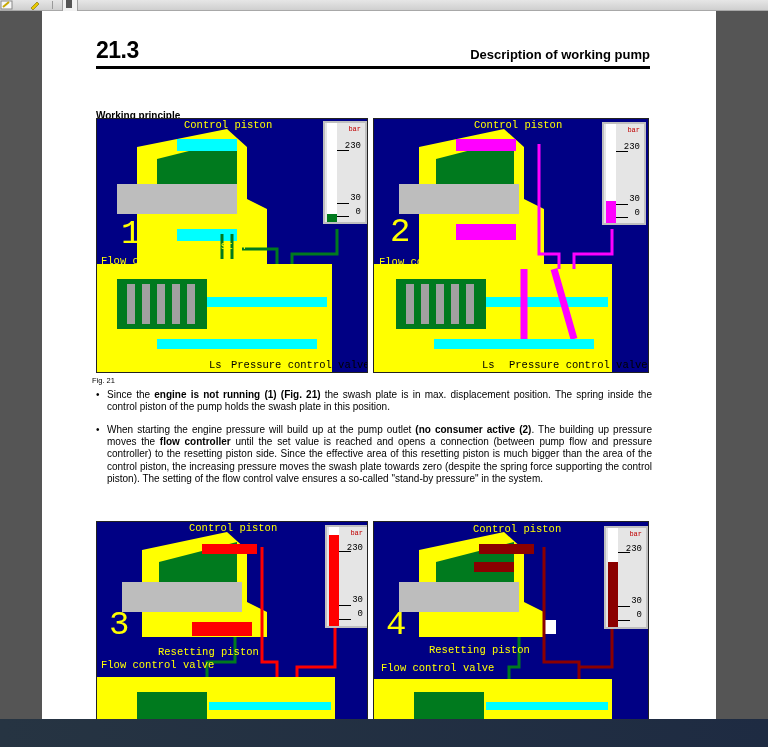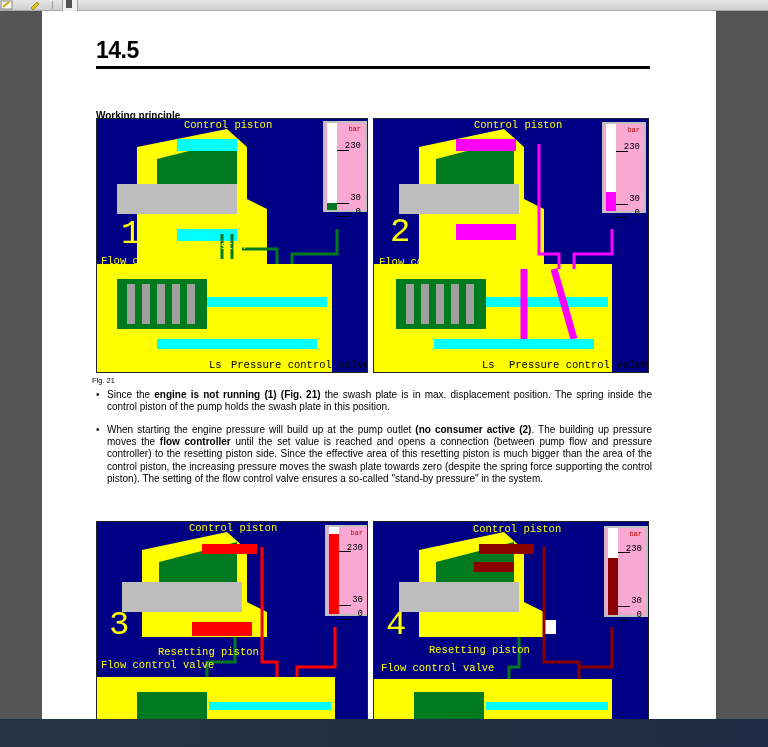--- a/index.html
+++ b/index.html
@@ -15,21 +15,21 @@
 
   .hdr-num { position:absolute; left:54px; top:26px; font-size:23px; font-weight:bold; color:#000; letter-spacing:-0.5px; }
   .hdr-title { position:absolute; right:66px; top:36px; font-size:13px; font-weight:bold; color:#000; }
   .hdr-rule { position:absolute; left:54px; top:55px; width:554px; height:3px; background:#000; }
   .section { position:absolute; left:54px; top:79px; font-size:10px; font-weight:bold; color:#000;margin-top:20px; }
 
   .fig { position:absolute; background:#000084; border:1px solid #222; overflow:hidden;font-family:Liberation Mono, monospace; }
   .fig .num { position:absolute; color:#ffff00; font-size:34px; font-weight:normal; }
   .fig .lbl { position:absolute; color:#ffff00; font-size:10.5px; white-space:nowrap; }
   .fig .lbl.dark { color:#000; }
-  .gauge { position:absolute; width:44px; height:91px; background:#f9a8d4; border:2px solid #bfbfbf; }
+  .gauge { position:absolute; width:44px; height:103px; background:#e5e5e5; border:2px solid #bfbfbf; }
   .gauge .white { position:absolute; left:2px; top:0; width:10px; height:100%; background:#fff; }
   .gauge .fill { position:absolute; left:2px; bottom:0; width:10px; }
   .gauge .unit { position:absolute; right:4px; top:2px; color:#c00000; font-size:7px; }
   .gauge .tick { position:absolute; left:12px; height:1px; width:12px; background:#000; }
   .gauge .tv { position:absolute; right:4px; font-size:9px; color:#000; }
   .fig svg.art { position:absolute; left:0; top:0; }
   .fig-caption { position:absolute; left:50px; top:365px; font-size:7.5px; color:#000; }
 
   .bul { position:absolute; left:54px; width:556px; font-size:10px; line-height:12.2px; color:#000; text-align:justify; padding-left:11px; }
   .bul .dot { position:absolute; left:0; top:0; }
@@ -53,21 +53,22 @@
   <div class="tb-sep"></div>
   <div class="tb-btn page">
     <svg viewBox="0 0 14 10">
         <rect x="3" y="0" width="6" height="8" fill="#555"></rect>
       </svg>
   </div>
 </div>
 
 <div class="viewer">
   <div class="page">
-    <div class="hdr-num">14.5</div>
+    <div class="hdr-num">21.3</div>
+    <div class="hdr-title">Description of working pump</div>
     <div class="hdr-rule"></div>
     <div class="section">Working principle</div>
 
     <div class="fig" style="left:54px;top:107px;width:272px;height:255px;">
       <svg class="art" width="272" height="255">
         <path d="M40 28 L130 10 L150 28 L150 80 L170 90 L170 180 L40 150 Z" fill="#ffff00"></path>
         <path d="M60 40 L140 20 L140 75 L60 85 Z" fill="#007a1e"></path>
         <rect x="80" y="20" width="60" height="12" fill="#00ffff"></rect>
         <rect x="20" y="65" width="120" height="30" fill="#bdbdbd"></rect>
         <rect x="80" y="110" width="60" height="12" fill="#00ffff"></rect>

